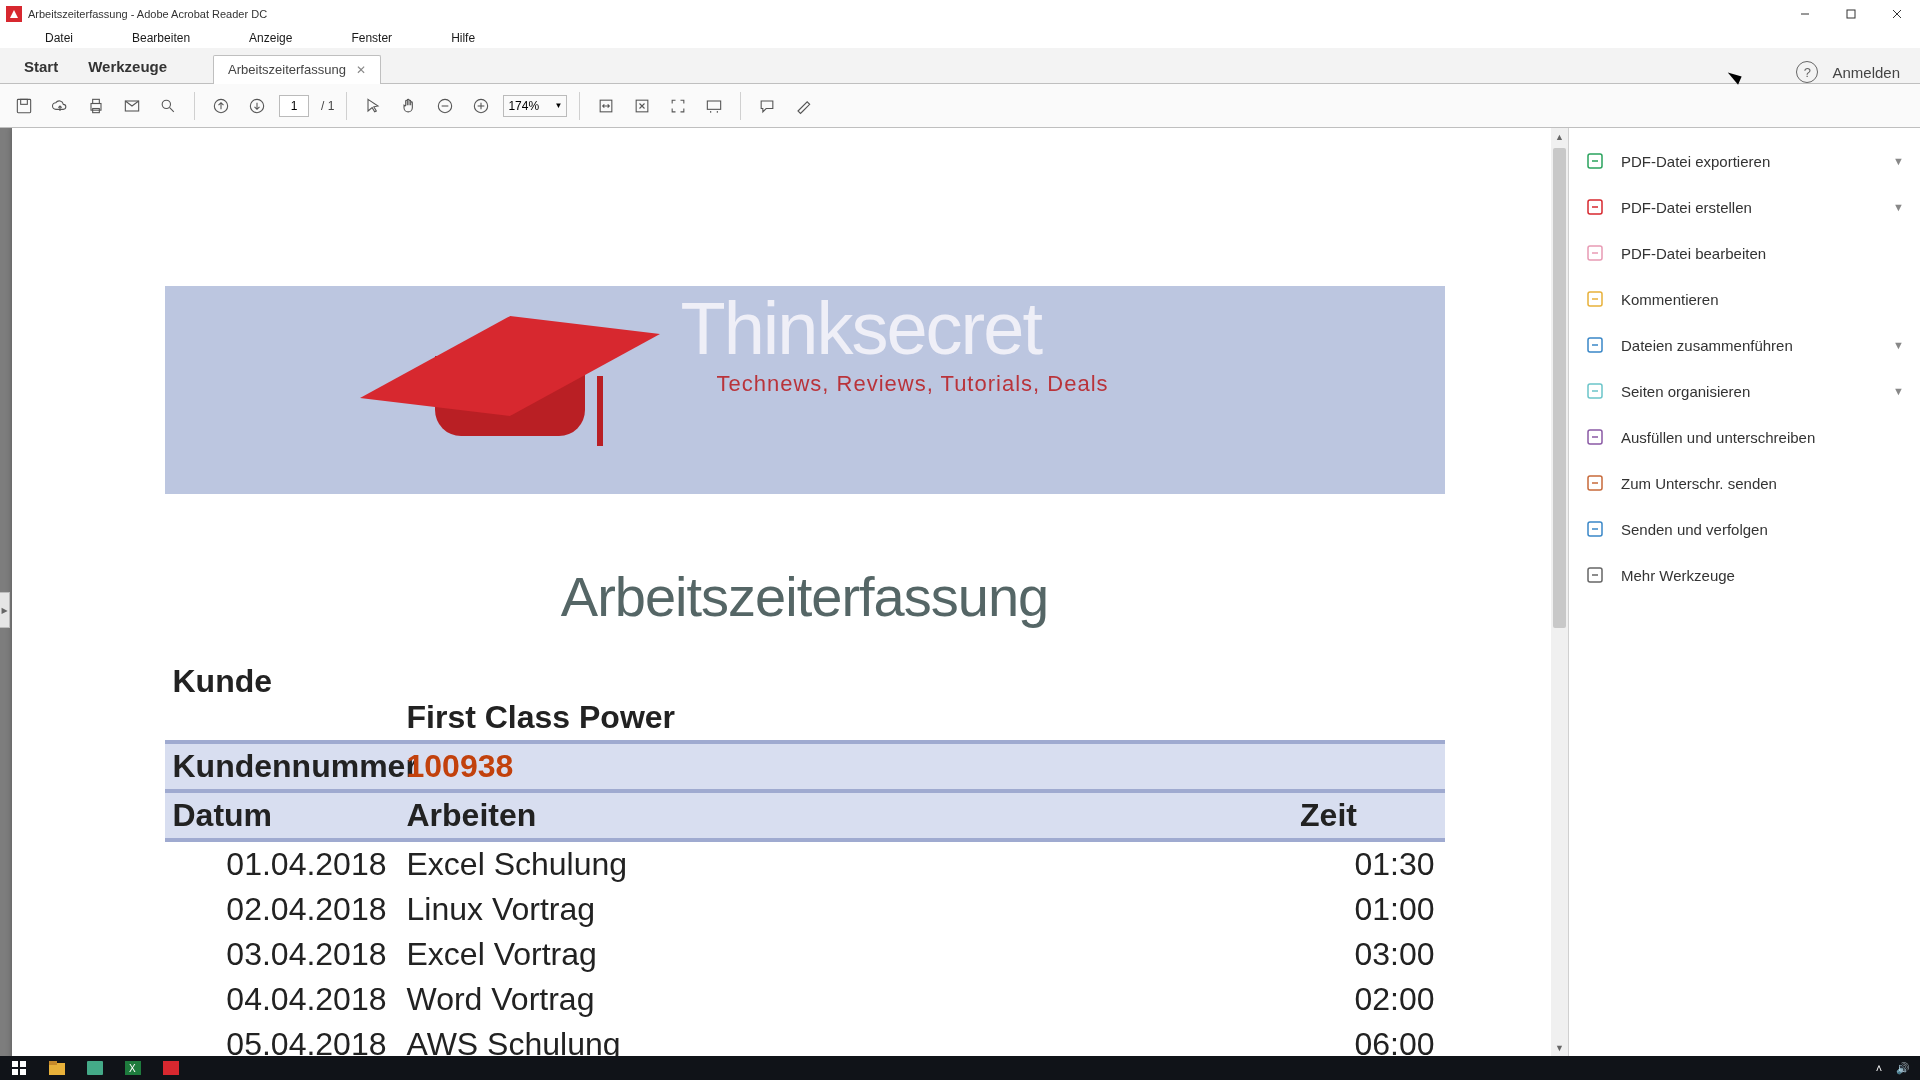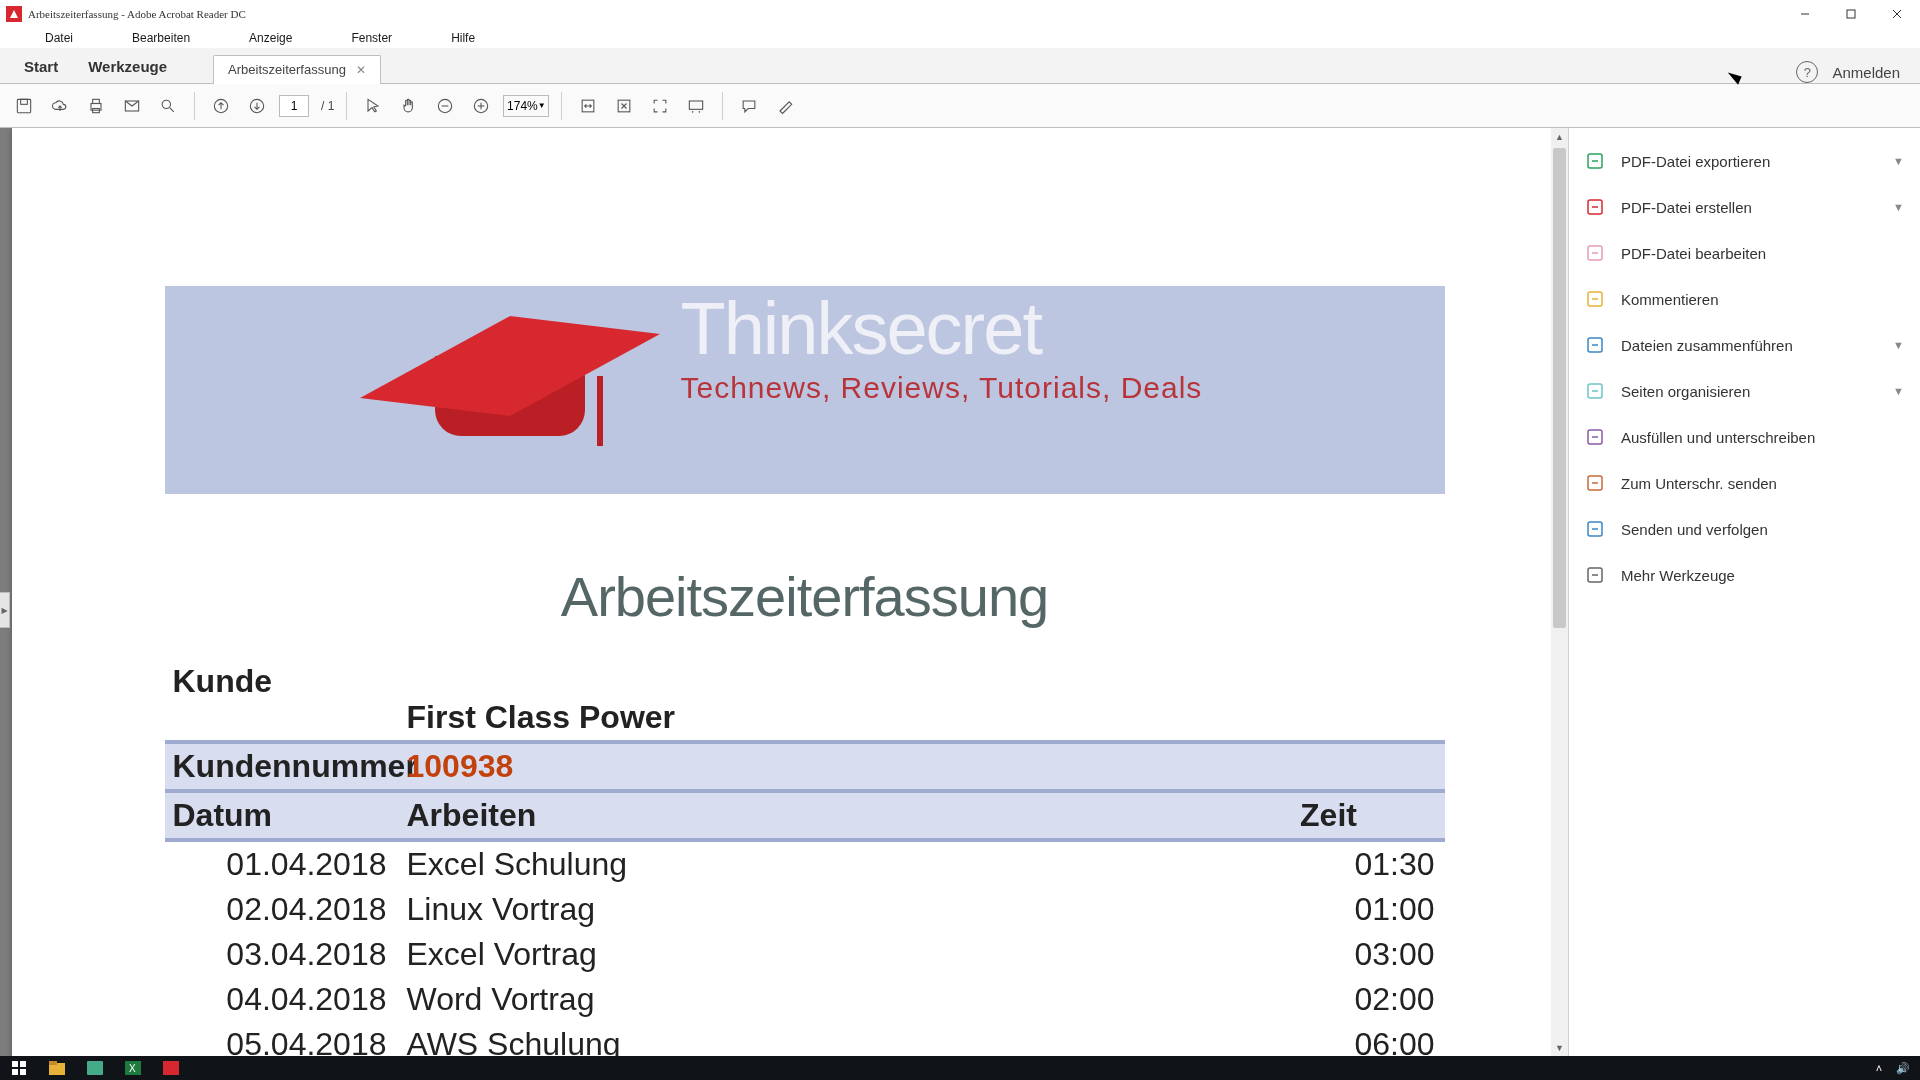--- a/index.html
+++ b/index.html
@@ -1,60 +1,60 @@
 <!DOCTYPE html>
 <html><head>
 <meta charset="utf-8">
 <style>
 * { margin: 0; padding: 0; box-sizing: border-box; font-family: "Segoe UI", Tahoma, sans-serif; }
 body { width: 1920px; height: 1080px; overflow: hidden; background: #fff; position: relative; }
 
 .titlebar { height: 28px; background: #fff; display: flex; align-items: center; border-bottom: 0; font-size: 11px; color: #333; }
 .titlebar .app-icon { width: 16px; height: 16px; margin: 0 6px; }
-.titlebar .title { flex: 1; font-family: Liberation Serif, serif; }
+.titlebar .title { flex: 1; }
 .titlebar .win-btns { display: flex; }
 .titlebar .win-btn { width: 46px; height: 28px; display: flex; align-items: center; justify-content: center; color: #333; }
 
 .menubar { height: 20px; display: flex; align-items: center; font-size: 12px; color: #1a1a1a; padding-left: 4px; }
 .menubar span { margin-right: 18px; margin-left: 41px; }
 
 .maintabs { height: 36px; background: #f3f3f3; border-bottom: 1px solid #bfbfbf; display: flex; align-items: flex-end; padding-left: 10px; position: relative; }
 .maintabs .mt { padding: 8px 16px 8px 14px; font-size: 15px; color: #333; font-weight: 600; }
 .maintabs .doc-tab { background: #fff; border: 1px solid #bfbfbf; border-bottom: none; padding: 6px 14px 7px; font-size: 13px; margin-left: 30px; color: #444; display: flex; align-items: center; gap: 10px; font-weight: normal; border-radius: 2px 2px 0 0; margin-bottom: -1px; }
 .maintabs .doc-tab .x { color: #888; font-size: 12px; }
 .maintabs .right { margin-left: auto; display: flex; align-items: center; gap: 14px; padding-right: 20px; font-size: 15px; color: #444; }
 .maintabs .help-icon { width: 22px; height: 22px; border: 1.5px solid #666; border-radius: 50%; display: flex; align-items: center; justify-content: center; font-size: 13px; color: #666; }
 
 .toolbar { height: 44px; background: #fafafa; border-bottom: 1px solid #bfbfbf; display: flex; align-items: center; padding: 0 10px; gap: 8px; }
 .toolbar .tb { width: 28px; height: 28px; display: flex; align-items: center; justify-content: center; color: #555; }
 .toolbar .tb svg { width: 20px; height: 20px; stroke: #555; fill: none; stroke-width: 1.3; }
 .toolbar .sep { width: 1px; height: 28px; background: #d0d0d0; margin: 0 4px; }
 .toolbar .page-in { width: 30px; height: 22px; text-align: center; border: 1px solid #bbb; font-size: 12px; }
 .toolbar .page-tot { font-size: 12px; color: #444; margin-left: 4px; }
-.toolbar .zoom-sel { width: 46px; height: 22px; border: 1px solid #bbb; font-size: 12px; display: flex; align-items: center; padding: 0 4px; justify-content: center; }
+.toolbar .zoom-sel { width: 64px; height: 22px; border: 1px solid #bbb; font-size: 12px; display: flex; align-items: center; padding: 0 4px; justify-content: space-between; }
 
 .main { position: absolute; top: 128px; left: 0; right: 0; bottom: 24px; display: flex; }
 .doc-area { flex: 1; background: #7d7d7d; position: relative; overflow: hidden; }
 .left-handle { position: absolute; left: 0; top: 50%; width: 10px; height: 36px; background: #e5e5e5; border: 1px solid #bbb; border-left: none; display: flex; align-items: center; justify-content: center; font-size: 8px; color: #666; }
 .right-handle { position: absolute; right: 0; top: 50%; width: 10px; height: 36px; background: #e5e5e5; border: 1px solid #bbb; border-right: none; display: flex; align-items: center; justify-content: center; font-size: 8px; color: #666; }
 .scroll-v { position: absolute; right: 0; top: 0; bottom: 0; width: 17px; background: #f0f0f0; }
 .scroll-v .thumb { position: absolute; left: 2px; right: 2px; top: 20px; height: 480px; background: #c8c8c8; border-radius: 2px; }
 .scroll-v .arr { position: absolute; left: 0; right: 0; height: 17px; display: flex; align-items: center; justify-content: center; font-size: 9px; color: #666; }
 .scroll-v .arr.up { top: 0; }
 .scroll-v .arr.dn { bottom: 0; }
 
 .page { position: absolute; top: -2px; left: 12px; width: 1585px; background: #fff; box-shadow: 0 2px 6px rgba(0,0,0,.3); padding-top: 160px; }
 .banner { margin: 0 auto; width: 1280px; height: 208px; background: #bcc6e0; display: flex; align-items: flex-start; padding-left: 210px; gap: 36px; }
 .cap { width: 270px; height: 170px; position: relative; }
 .cap .top { position: absolute; top: 30px; left: 10px; width: 250px; height: 100px; background: #d7282f; transform: skewY(-12deg) scaleX(1.2); clip-path: polygon(50% 0, 100% 50%, 50% 100%, 0 50%); }
 .cap .base { position: absolute; top: 70px; left: 60px; width: 150px; height: 80px; background: #b91f24; border-radius: 0 0 26px 26px; }
 .cap .tassel { position: absolute; top: 90px; left: 222px; width: 6px; height: 70px; background: #b91f24; }
 .banner-txt { display: flex; flex-direction: column; }
 .brand { font-size: 74px; color: #efeff7; font-weight: 500; letter-spacing: -2px; }
-.tagline { font-size: 30px; color: #b91f24; opacity: .88; letter-spacing: 1px; }
+.tagline { font-size: 22px; color: #b91f24; opacity: .88; letter-spacing: 1px; margin-left: 36px; }
 
 .doc-content { width: 1280px; margin: 70px auto 0; }
 .doc-title { text-align: center; font-size: 56px; color: #566; font-weight: 400; letter-spacing: -1px; margin-bottom: 30px; }
 .tbl { width: 100%; font-size: 32px; color: #222; }
 .tbl .hdr-row { display: flex; border-bottom: 4px solid #9faad0; }
 .tbl .hdr-row.light { background: #d8def0; border-bottom: 4px solid #9faad0; }
 .tbl .cell { padding: 4px 8px; }
 .tbl .c1 { width: 234px; font-weight: 700; }
 .tbl .c2 { flex: 1; }
 .tbl .c3 { width: 230px; text-align: right; padding-right: 10px; }

